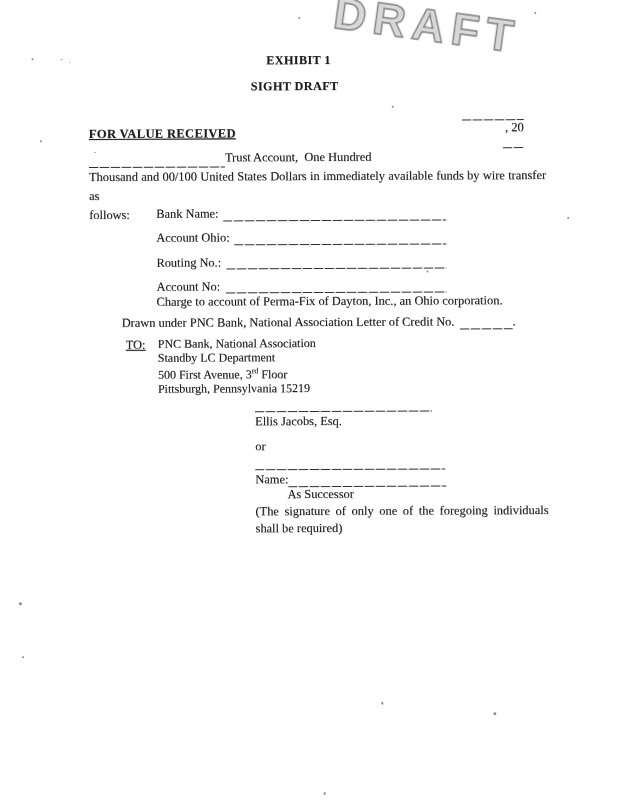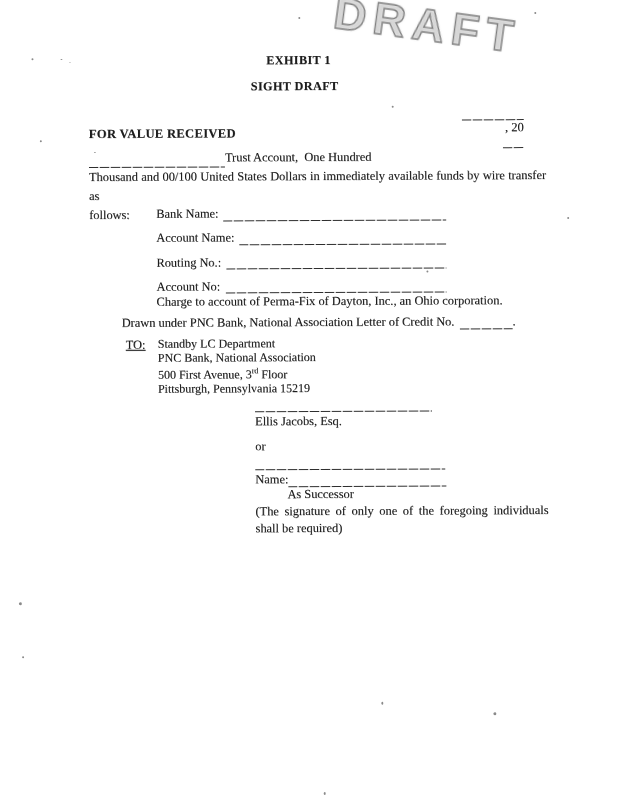--- a/index.html
+++ b/index.html
@@ -4,21 +4,21 @@
 <style>
   html,body{margin:0;padding:0;background:#e8e8e8;}
   .page{
     position:relative;width:640px;height:810px;background:#ffffff;
     font-family:"Liberation Serif","DejaVu Serif",serif;color:#1d1d1d;
     overflow:hidden;margin:0 auto;
   }
   .tilt{position:absolute;inset:0;transform:rotate(-0.25deg);}
   .abs{position:absolute;}
   .fuzz{text-shadow:0.3px 0.3px 0.6px rgba(40,40,40,0.45);}
-  .bold{font-weight:bold;}
+  .bold{font-weight:bold;text-decoration:underline;}
   .heading{width:592px;text-align:center;font-weight:bold;font-size:12.2px;letter-spacing:0.4px;}
   .exhibit{top:53px;left:4px;}
   .dtitle{top:79px;left:0px;}
   
   .ul{
     display:inline-block;height:12px;vertical-align:baseline;
     background-image:repeating-linear-gradient(90deg,#2e2e2e 0 9px,rgba(46,46,46,0.28) 9px 11px);
     background-size:100% 1.4px;background-repeat:no-repeat;background-position:0 100%;
   }
   .dateline{top:108px;left:413px;width:112px;display:flex;align-items:flex-end;font-size:12.6px;flex-direction:column;}
@@ -85,21 +85,21 @@
       <div class="pline2">Thousand and 00/100 United States Dollars in immediately available funds by wire transfer as</div>
       <div class="pline3">follows:</div>
     </div>
 
     <div class="abs bankrows fuzz">
       <div class="brow">
         <span>Bank Name:</span>
           <span class="ul"></span>
       </div>
       <div class="brow">
-        <span>Account Name:</span>
+        <span>Account Ohio:</span>
           <span class="ul"></span>
       </div>
       <div class="brow">
         <span>Routing No.:</span>
           <span class="ul"></span>
       </div>
       <div class="brow">
         <span>Account No:</span>
           <span class="ul"></span>
       </div>
@@ -108,22 +108,22 @@
     <div class="abs charge fuzz">Charge to account of Perma-Fix of Dayton, Inc., an Ohio corporation.</div>
 
     <div class="abs drawn fuzz">
       <span>Drawn under PNC Bank, National Association Letter of Credit No.</span>
         <span class="ul"></span>
         <span>.</span>
     </div>
 
     <div class="abs tolabel fuzz">TO:</div>
     <div class="abs addr fuzz">
+      <div>PNC Bank, National Association</div>
       <div>Standby LC Department</div>
-      <div>PNC Bank, National Association</div>
       <div><span>500 First Avenue, 3</span><sup>rd</sup><span> Floor</span></div>
       <div>Pittsburgh, Pennsylvania 15219</div>
     </div>
 
     <div class="abs ul sigline sig1"></div>
     <div class="abs signer fuzz">Ellis Jacobs, Esq.</div>
     <div class="abs ortext fuzz">or</div>
     <div class="abs ul sigline sig2"></div>
     <div class="abs namerow fuzz">
       <span>Name:</span>

